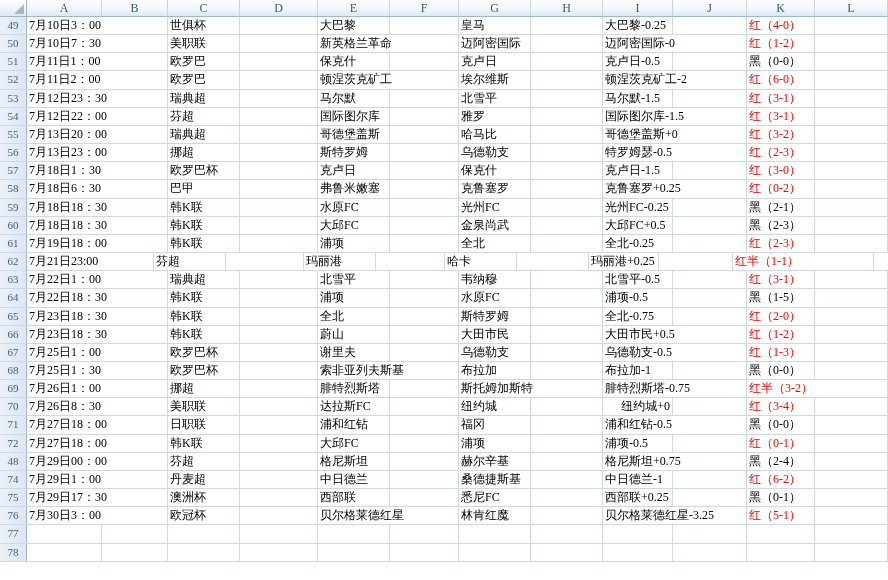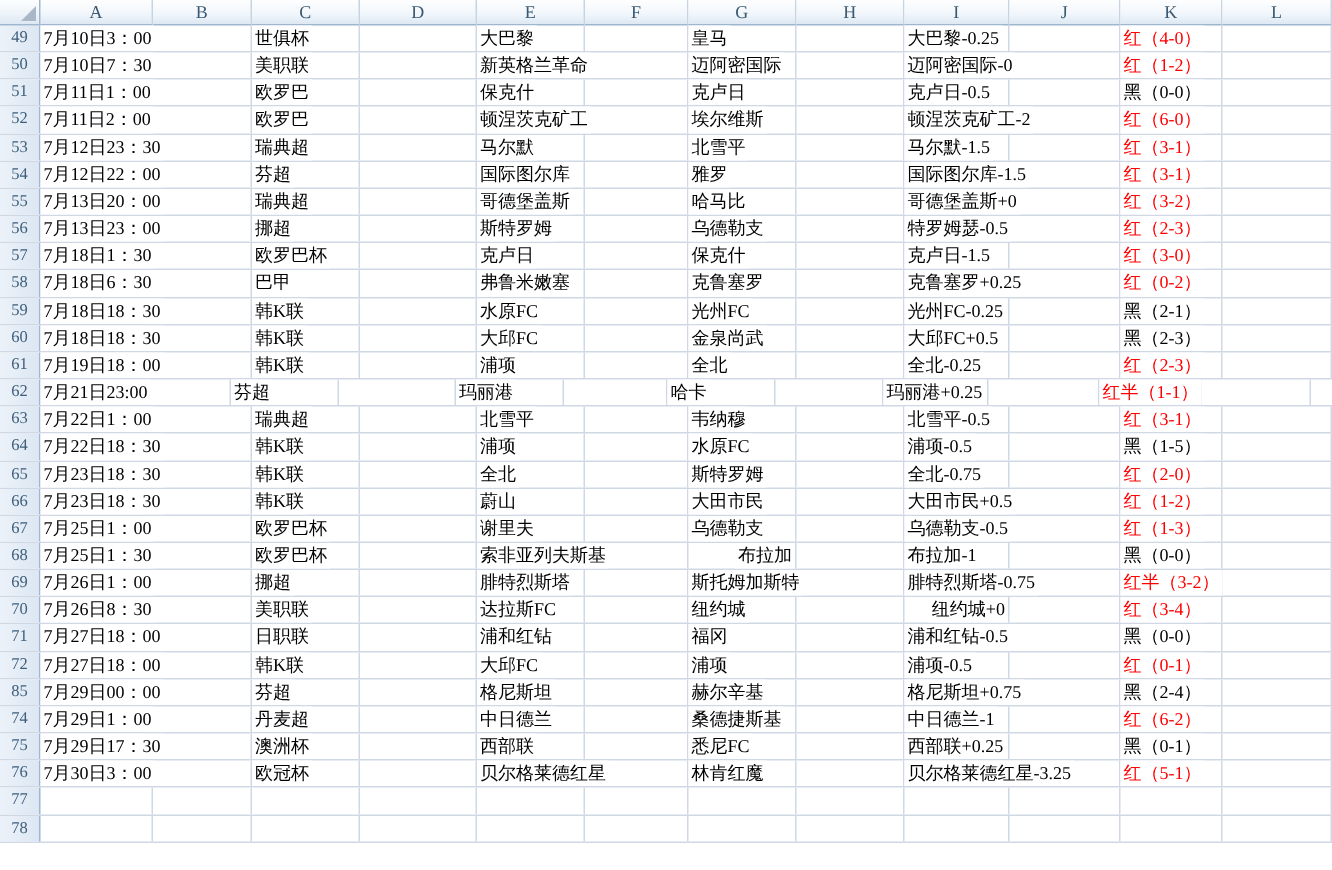--- a/index.html
+++ b/index.html
@@ -355,21 +355,21 @@
         <div class="cell" style="width: 73px;"></div>
       </div>
       <div class="row">
         <div class="rh">68</div>
         <div class="cell" style="width: 75px;"><span class="t">7月25日1：30</span></div>
         <div class="cell" style="width: 66px;"></div>
         <div class="cell" style="width: 72px;"><span class="t">欧罗巴杯</span></div>
         <div class="cell" style="width: 78px;"></div>
         <div class="cell" style="width: 72px;"><span class="t">索非亚列夫斯基</span></div>
         <div class="cell" style="width: 69px;"></div>
-        <div class="cell" style="width: 72px; text-align: right;"><span class="t">布拉加</span></div>
+        <div class="cell" style="width: 72px;"><span class="t">布拉加</span></div>
         <div class="cell" style="width: 72px;"></div>
         <div class="cell" style="width: 70px;"><span class="t">布拉加-1</span></div>
         <div class="cell" style="width: 74px;"></div>
         <div class="cell" style="width: 68px;"><span class="t black">黑（0-0）</span></div>
         <div class="cell" style="width: 73px;"></div>
       </div>
       <div class="row">
         <div class="rh">69</div>
         <div class="cell" style="width: 75px;"><span class="t">7月26日1：00</span></div>
         <div class="cell" style="width: 66px;"></div>
@@ -423,21 +423,21 @@
         <div class="cell" style="width: 72px;"><span class="t">大邱FC</span></div>
         <div class="cell" style="width: 69px;"></div>
         <div class="cell" style="width: 72px;"><span class="t">浦项</span></div>
         <div class="cell" style="width: 72px;"></div>
         <div class="cell" style="width: 70px;"><span class="t">浦项-0.5</span></div>
         <div class="cell" style="width: 74px;"></div>
         <div class="cell" style="width: 68px;"><span class="t red">红（0-1）</span></div>
         <div class="cell" style="width: 73px;"></div>
       </div>
       <div class="row">
-        <div class="rh">85</div>
+        <div class="rh">48</div>
         <div class="cell" style="width: 75px;"><span class="t">7月29日00：00</span></div>
         <div class="cell" style="width: 66px;"></div>
         <div class="cell" style="width: 72px;"><span class="t">芬超</span></div>
         <div class="cell" style="width: 78px;"></div>
         <div class="cell" style="width: 72px;"><span class="t">格尼斯坦</span></div>
         <div class="cell" style="width: 69px;"></div>
         <div class="cell" style="width: 72px;"><span class="t">赫尔辛基</span></div>
         <div class="cell" style="width: 72px;"></div>
         <div class="cell" style="width: 70px;"><span class="t">格尼斯坦+0.75</span></div>
         <div class="cell" style="width: 74px;"></div>

